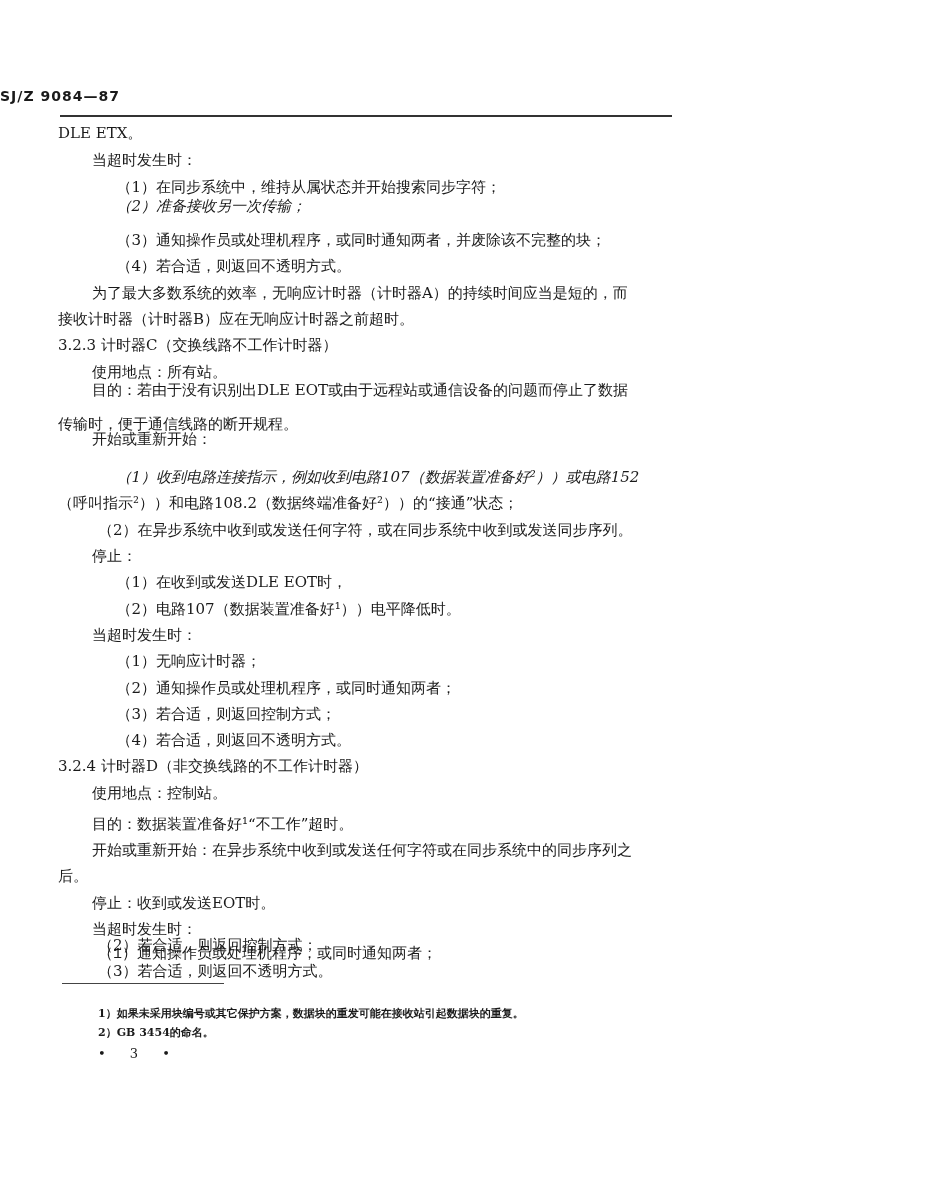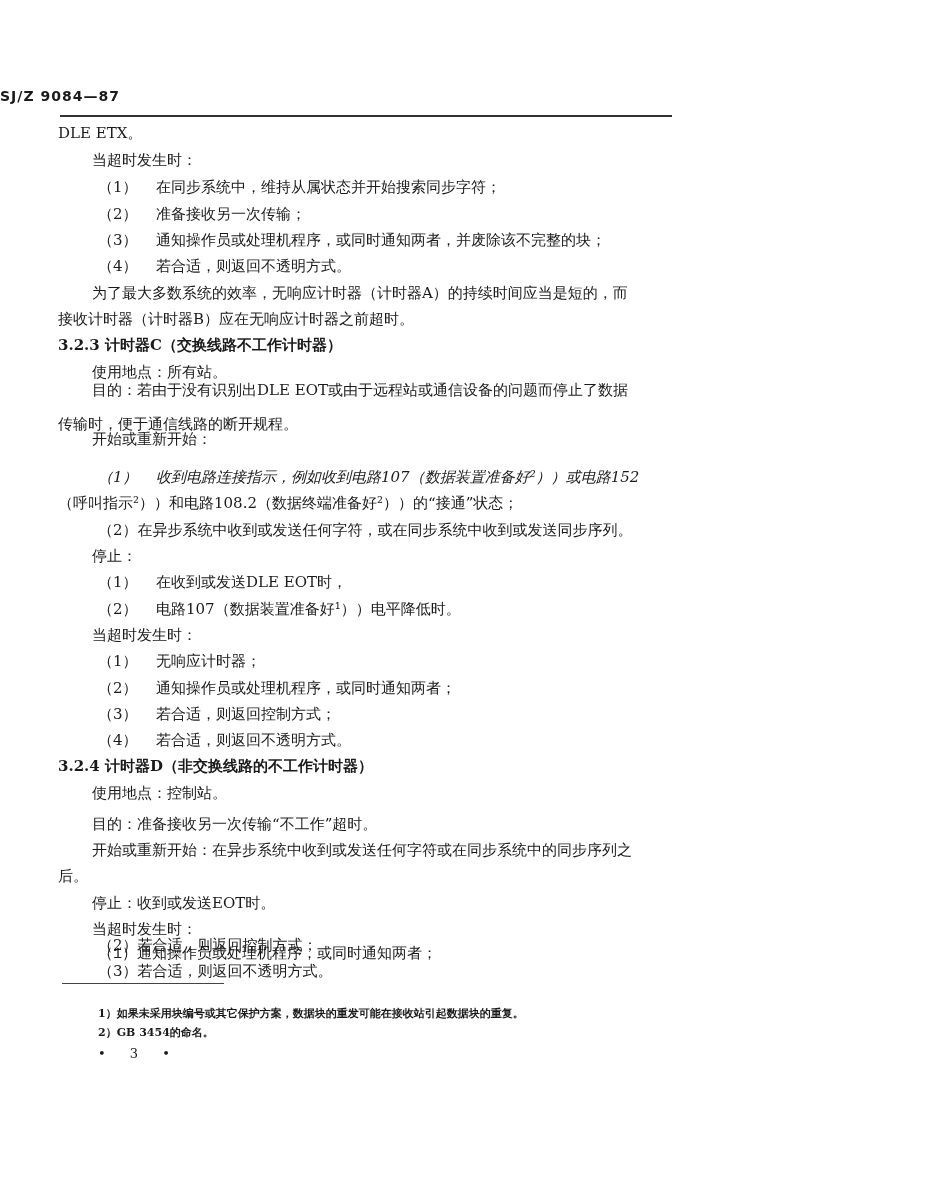--- a/index.html
+++ b/index.html
@@ -1,41 +1,41 @@
 <!DOCTYPE html>
 <html><head>
 <meta charset="utf-8">
 <style>
   html, body { margin: 0; padding: 0; background: #ffffff; }
   body { width: 950px; height: 1195px; position: relative; overflow: hidden;
          font-family: "DejaVu Serif", "Liberation Serif", serif; color: #1a1a1a; }
   .header { position: absolute; left: 0; width: 760px; top: 88px; text-align: left;
             font-family: "DejaVu Sans", sans-serif; font-weight: bold; font-size: 14px; letter-spacing: 1px; }
   .rule { position: absolute; left: 60px; width: 612px; top: 115px; border-top: 2px solid #333; }
-  .line { position: absolute; font-size: 15px; white-space: nowrap; line-height: 20px; }
+  .line { position: absolute; font-size: 15px; white-space: nowrap; line-height: 20px; text-align: right; }
   .l0 { left: 58px; }
   .l1 { left: 92px; }
   .l2 { left: 98px; }
-  .sec { left: 58px; font-weight: bold; }
+  .sec { left: 58px; }
   .num { display: inline-block; width: 58px; }
   .fn-rule { position: absolute; left: 62px; width: 162px; top: 983px; border-top: 1px solid #444; }
   .fn { position: absolute; left: 98px; font-size: 11px; font-weight: bold; white-space: nowrap; }
   .page-no { position: absolute; left: 98px; top: 1046px; font-size: 13px; letter-spacing: 10px; }
 </style>
 </head>
 <body>
 
 <div class="header">SJ/Z 9084—87</div>
 <div class="rule"></div>
 
 <div id="body-lines">
     <div class="line l0" style="top: 123px;"><span>DLE ETX。</span></div>
     <div class="line l1" style="top: 150px;"><span>当超时发生时：</span></div>
     <div class="line l2" style="top: 177px;"><span class="num">（1）</span><span>在同步系统中，维持从属状态并开始搜索同步字符；</span></div>
-    <div class="line l2" style="top: 204px;"><span class="num">（2）</span><span>准备接收另一次传输；</span></div>
+    <div class="line l2" style="top: 196px; font-style: italic;"><span class="num">（2）</span><span>准备接收另一次传输；</span></div>
     <div class="line l2" style="top: 230px;"><span class="num">（3）</span><span>通知操作员或处理机程序，或同时通知两者，并废除该不完整的块；</span></div>
     <div class="line l2" style="top: 256px;"><span class="num">（4）</span><span>若合适，则返回不透明方式。</span></div>
     <div class="line l1" style="top: 283px;"><span>为了最大多数系统的效率，无响应计时器（计时器A）的持续时间应当是短的，而</span></div>
     <div class="line l0" style="top: 309px;"><span>接收计时器（计时器B）应在无响应计时器之前超时。</span></div>
     <div class="line sec" style="top: 335px;"><span>3.2.3  计时器C（交换线路不工作计时器）</span></div>
     <div class="line l1" style="top: 362px;"><span>使用地点：所有站。</span></div>
     <div class="line l1" style="top: 380px;"><span>目的：若由于没有识别出DLE EOT或由于远程站或通信设备的问题而停止了数据</span></div>
     <div class="line l0" style="top: 414px;"><span>传输时，便于通信线路的断开规程。</span></div>
     <div class="line l1" style="top: 429px; font-family: Liberation Serif, serif;"><span>开始或重新开始：</span></div>
     <div class="line l2" style="top: 467px; font-style: italic;"><span class="num">（1）</span><span>收到电路连接指示，例如收到电路107（数据装置准备好²））或电路152</span></div>
@@ -44,21 +44,21 @@
     <div class="line l1" style="top: 546px;"><span>停止：</span></div>
     <div class="line l2" style="top: 572px;"><span class="num">（1）</span><span>在收到或发送DLE EOT时，</span></div>
     <div class="line l2" style="top: 599px;"><span class="num">（2）</span><span>电路107（数据装置准备好¹））电平降低时。</span></div>
     <div class="line l1" style="top: 625px;"><span>当超时发生时：</span></div>
     <div class="line l2" style="top: 651px;"><span class="num">（1）</span><span>无响应计时器；</span></div>
     <div class="line l2" style="top: 678px;"><span class="num">（2）</span><span>通知操作员或处理机程序，或同时通知两者；</span></div>
     <div class="line l2" style="top: 704px;"><span class="num">（3）</span><span>若合适，则返回控制方式；</span></div>
     <div class="line l2" style="top: 730px;"><span class="num">（4）</span><span>若合适，则返回不透明方式。</span></div>
     <div class="line sec" style="top: 756px;"><span>3.2.4  计时器D（非交换线路的不工作计时器）</span></div>
     <div class="line l1" style="top: 783px;"><span>使用地点：控制站。</span></div>
-    <div class="line l1" style="top: 814px;"><span>目的：准备接收另一次传输“不工作”超时。</span></div>
+    <div class="line l1" style="top: 814px;"><span>目的：数据装置准备好¹“不工作”超时。</span></div>
     <div class="line l1" style="top: 840px;"><span>开始或重新开始：在异步系统中收到或发送任何字符或在同步系统中的同步序列之</span></div>
     <div class="line l0" style="top: 866px;"><span>后。</span></div>
     <div class="line l1" style="top: 893px;"><span>停止：收到或发送EOT时。</span></div>
     <div class="line l1" style="top: 919px;"><span>当超时发生时：</span></div>
     <div class="line l2" style="top: 945px; font-family: Liberation Mono, monospace;"><span>（1）通知操作员或处理机程序，或同时通知两者；</span></div>
     <div class="line l2" style="top: 935px;"><span>（2）若合适，则返回控制方式；</span></div>
     <div class="line l2" style="top: 961px;"><span>（3）若合适，则返回不透明方式。</span></div>
   </div>
 
 <div class="fn-rule"></div>

